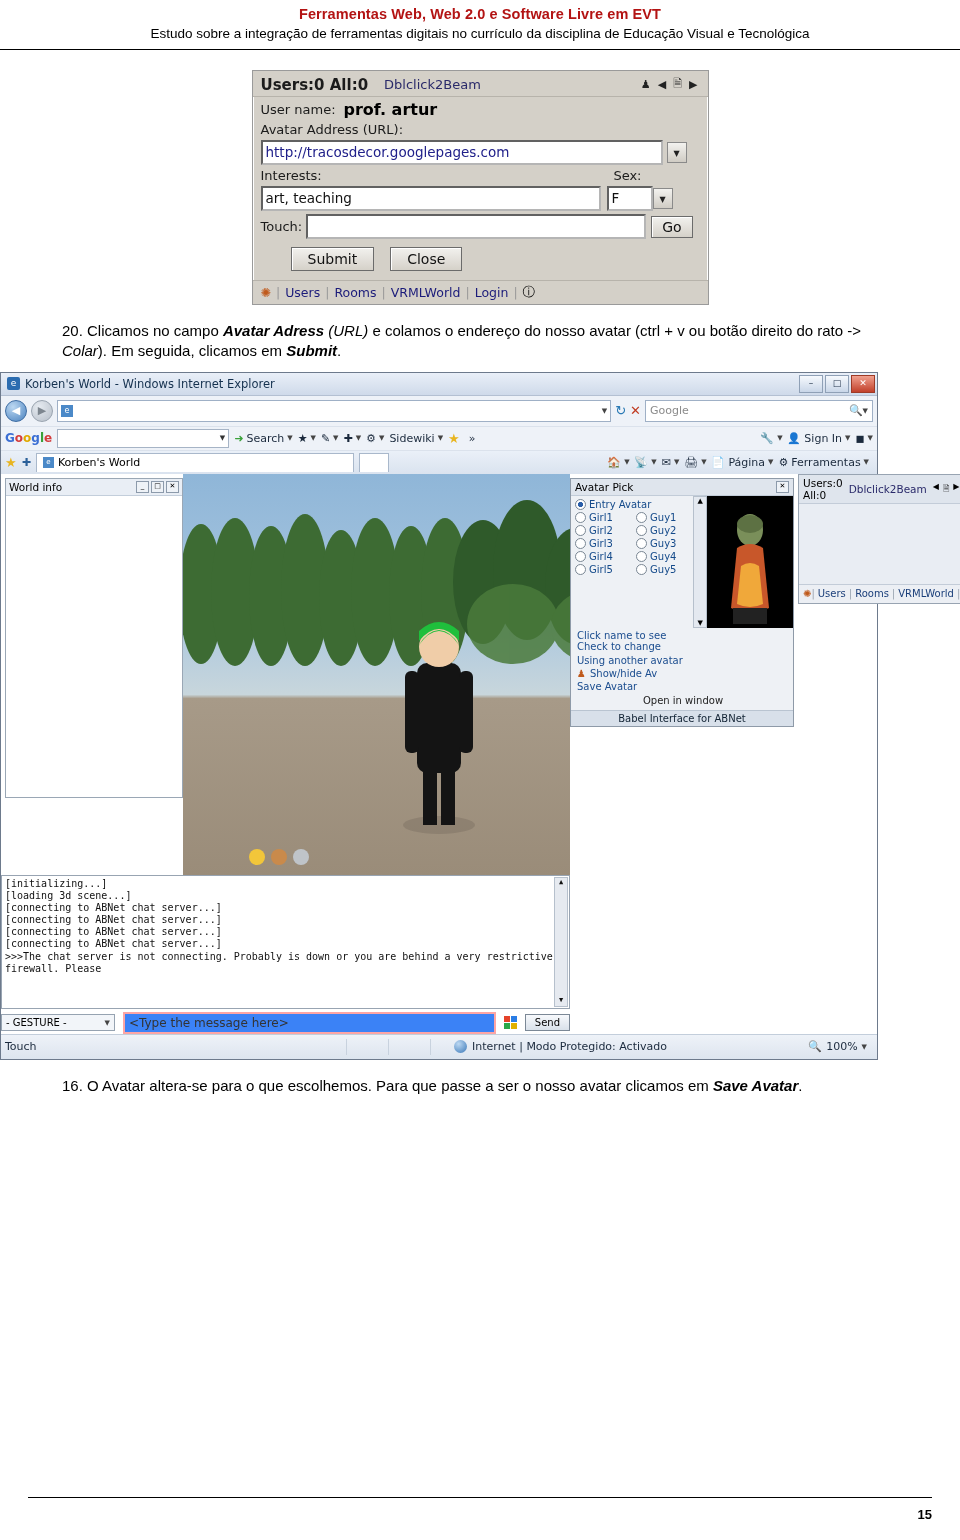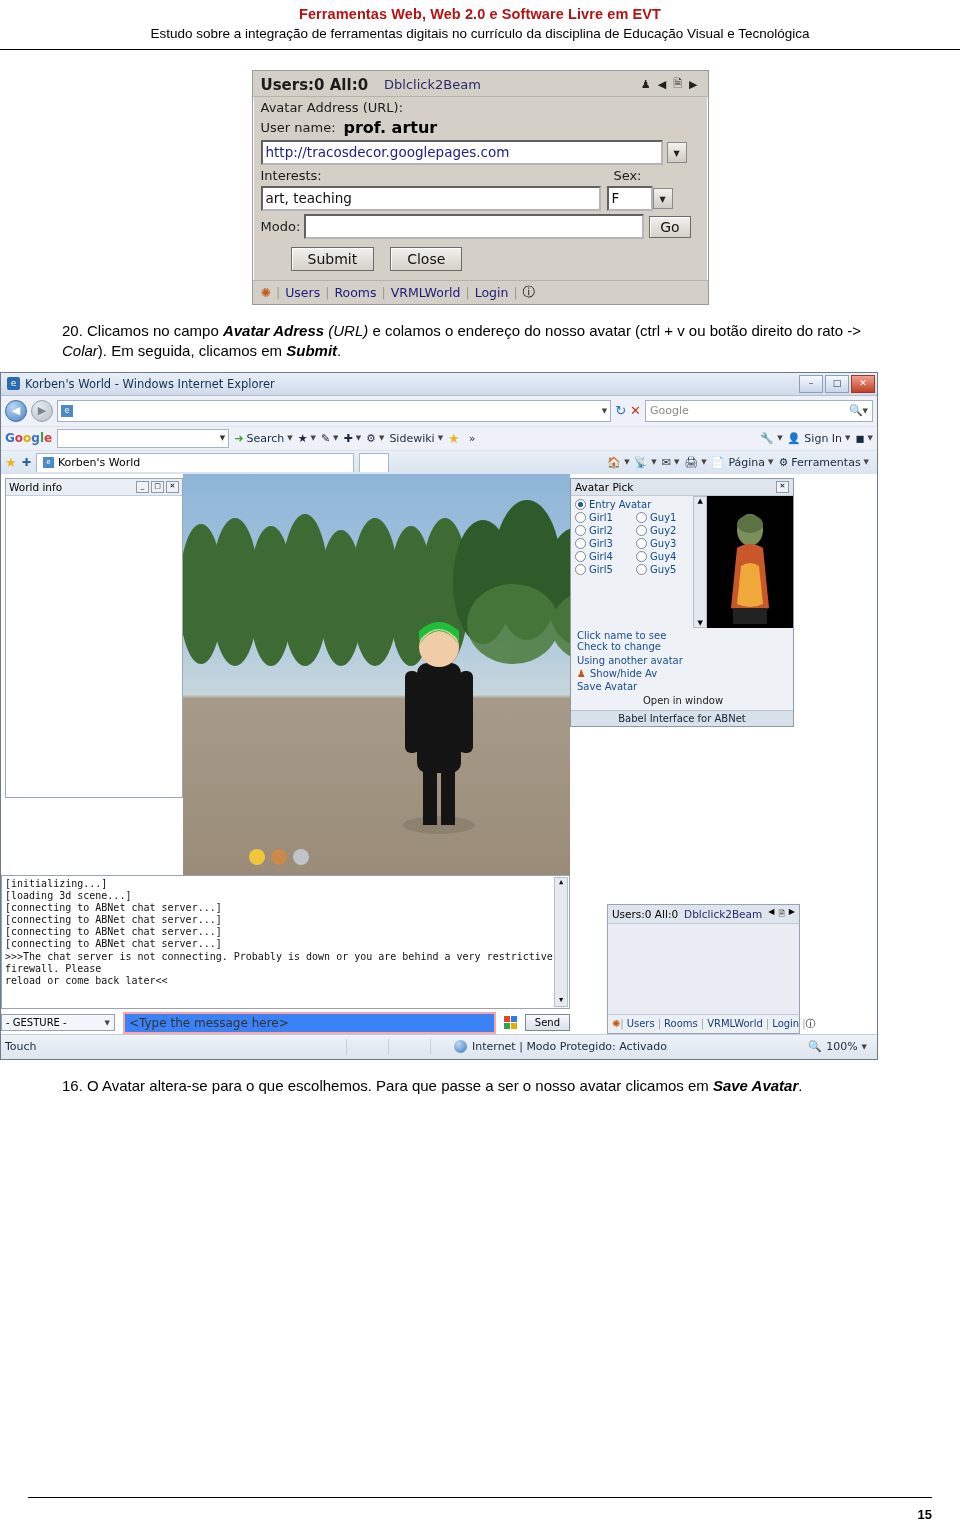--- a/index.html
+++ b/index.html
@@ -377,41 +377,41 @@
     <span class="s1-sub">Dblclick2Beam</span>
     <span class="s1-tbicons">
       <span>♟</span>
       <span>◀</span>
       <span>🗎</span>
       <span>▶</span>
     </span>
   </div>
   <div class="s1-body">
     <div class="s1-row">
-      <span class="s1-label">Avatar Address (URL):</span>
-    </div>
-    <div class="s1-row">
       <span class="s1-label">User name:</span>
       <span class="s1-value-bold">prof. artur</span>
+    </div>
+    <div class="s1-row">
+      <span class="s1-label">Avatar Address (URL):</span>
     </div>
     <div class="s1-row">
       <div class="s1-input" style="width:392px;">http://tracosdecor.googlepages.com</div>
       <div class="s1-combo-btn" style="margin-left:4px;">▼</div>
     </div>
     <div class="s1-row" style="justify-content:space-between;">
       <span class="s1-label">Interests:</span>
       <span class="s1-label" style="margin-right:58px;">Sex:</span>
     </div>
     <div class="s1-row">
       <div class="s1-input plain" style="width:330px;">art, teaching</div>
       <div class="s1-input plain" style="width:36px;margin-left:6px;">F</div>
       <div class="s1-combo-btn">▼</div>
     </div>
     <div class="s1-row">
-      <span class="s1-label">Modo:</span>
+      <span class="s1-label">Touch:</span>
       <div class="s1-input plain" style="width:330px;margin-left:4px;"></div>
       <div class="s1-btn" style="margin-left:5px;padding:2px 10px;">Go</div>
     </div>
     <div class="s1-row" style="margin-top:8px;padding-left:30px;">
       <div class="s1-btn">Submit</div>
       <div class="s1-btn" style="margin-left:16px;">Close</div>
     </div>
   </div>
   <div class="s1-footer">
     <span style="color:#c05a1c;">✺</span>
@@ -582,35 +582,34 @@
             <i>▲</i>
             <i style="position:absolute;bottom:1px;left:0;right:0;">▼</i>
           </div>
         <div>[initializing...]</div>
         <div>[loading 3d scene...]</div>
         <div>[connecting to ABNet chat server...]</div>
         <div>[connecting to ABNet chat server...]</div>
         <div>[connecting to ABNet chat server...]</div>
         <div>[connecting to ABNet chat server...]</div>
         <div>&gt;&gt;&gt;The chat server is not connecting. Probably is down or you are behind a very restrictive firewall. Please</div>
-        <div>reload or come back later&lt;&lt;</div>
       </div>
 
       <div class="msgrow">
         <div class="gesture">
           <span>- GESTURE -</span>
           <span class="chev">▼</span>
         </div>
         <div class="msginput">&lt;Type the message here&gt;</div>
         <span class="grid-ico"></span>
         <div class="send-btn">Send</div>
       </div>
     </div>
 
-    <div style="display:flex;flex-direction:column;width:230px;align-items:flex-end;">
+    <div style="display:flex;flex-direction:row;width:230px;">
       <div class="avatar-pick">
         <div class="ap-title">
           <span>Avatar Pick</span>
           <span class="x">✕</span>
         </div>
         <div class="ap-body">
           <div class="ap-left">
             <div class="ap-opt">
               <span class="radio on"></span>
               <span>Entry Avatar</span>

